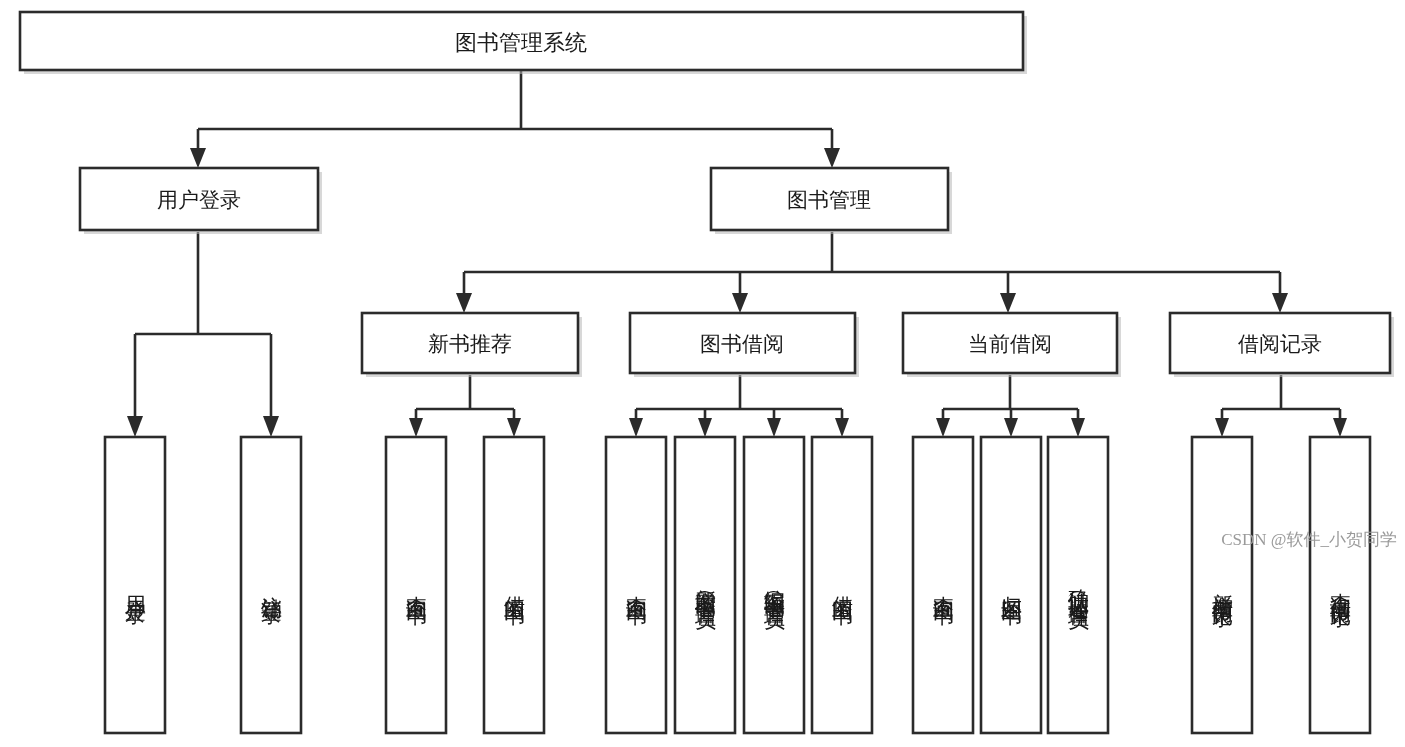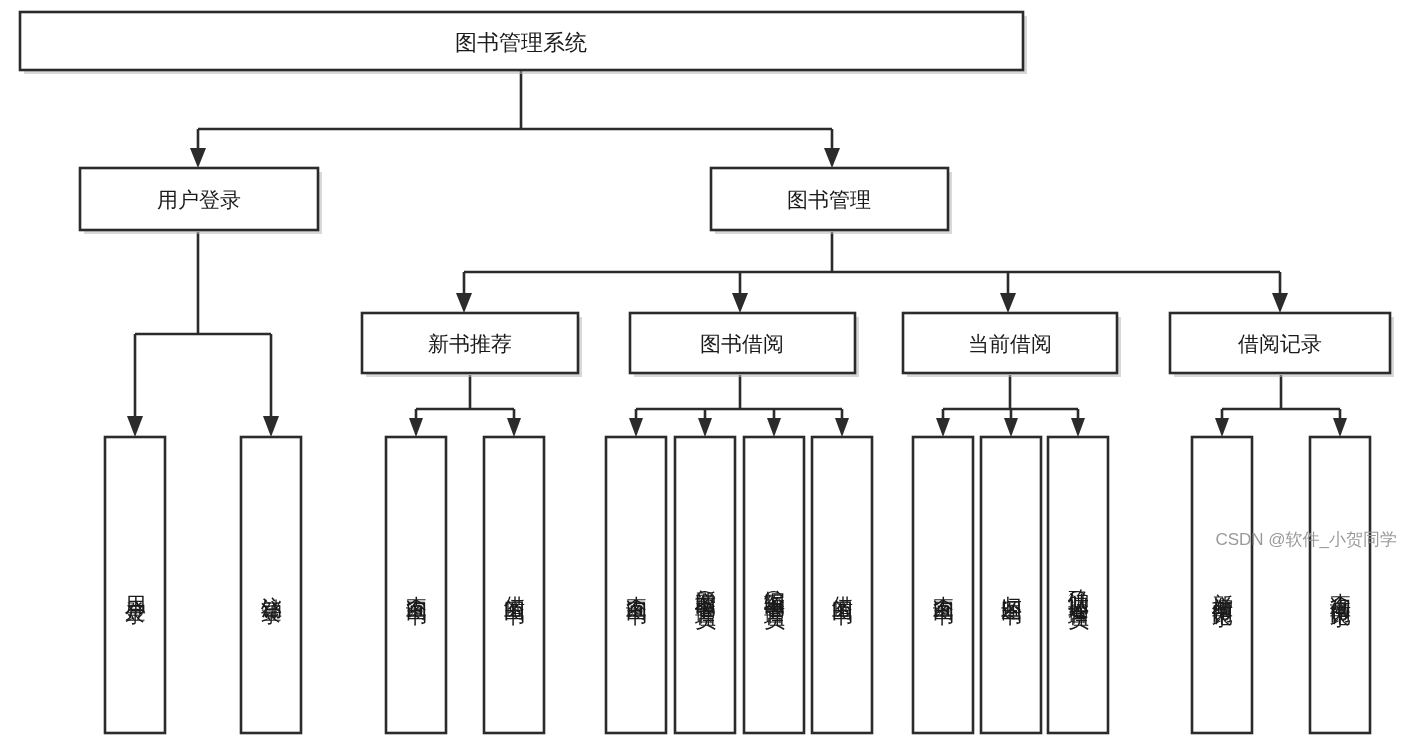--- a/index.html
+++ b/index.html
@@ -66,21 +66,21 @@
     display: flex;
     align-items: center;
     justify-content: center;
     white-space: nowrap;
     pointer-events: none;
   }
   .watermark {
     position: absolute;
     right: 8px;
     bottom: 6px;
-    font-family: Liberation Sans, sans-serif;
+    font-family: Liberation Serif, serif;
     font-size: 17px;
     color: #9a9a9a;
     white-space: nowrap;
   }
 </style>
 </head>
 <body>
 
 <div id="diagram-root">
 

